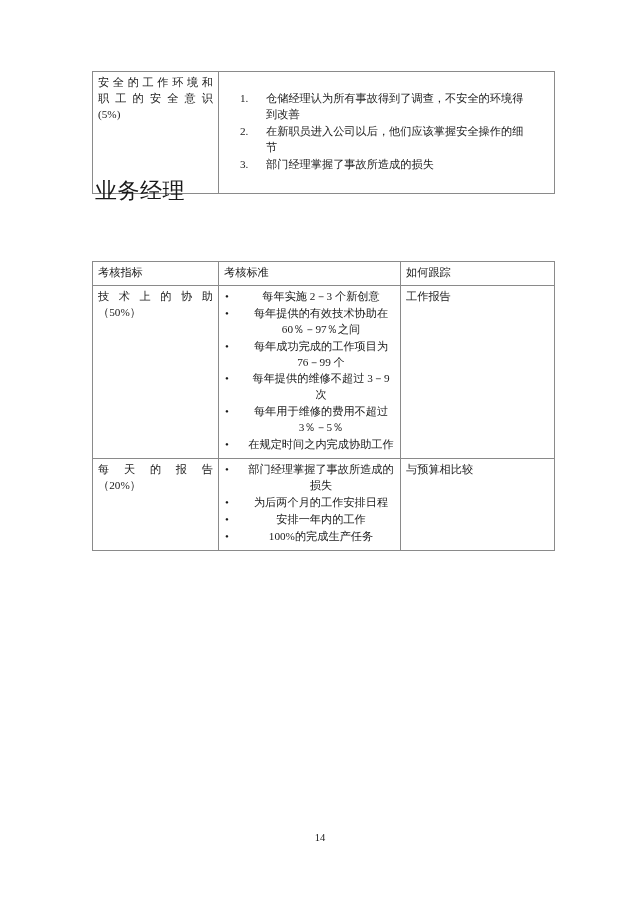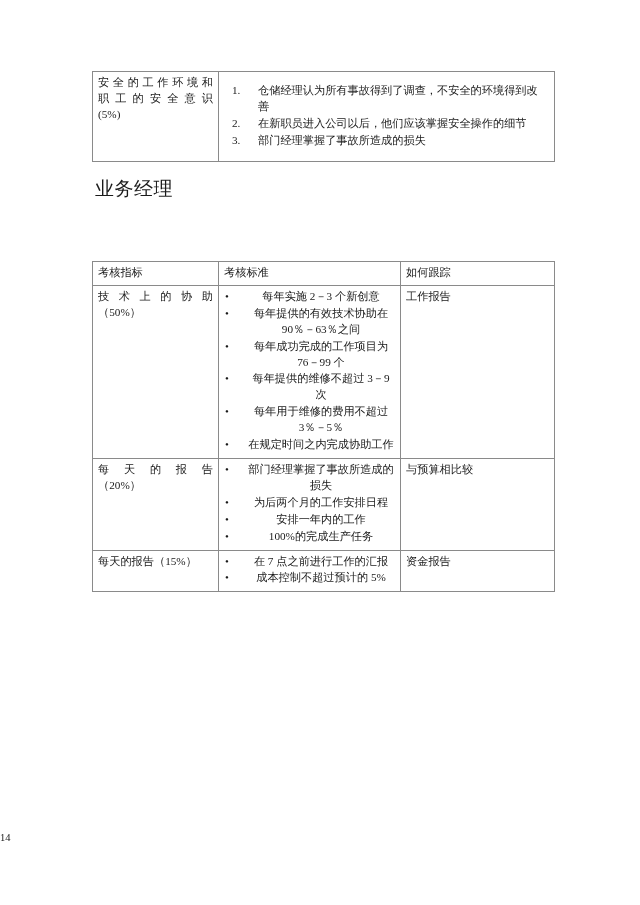--- a/index.html
+++ b/index.html
@@ -59,21 +59,21 @@
   }
   #main-table col.m1 { width: 126px; }
   #main-table col.m2 { width: 182px; }
   #main-table col.m3 { width: 154px; }
 
   
   .section-heading {
     position: absolute;
     left: 95px;
     top: 177px;
-    font-size: 19px;
+    font-size: 22px;
     line-height: 1.3;
     letter-spacing: 0.5px;
     color: #1a1a1a;
     white-space: nowrap;
   }
 
   
   .just-cell {
     text-align: justify;
     text-align-last: justify;
@@ -81,21 +81,21 @@
   }
   .just-cell .tight {
     text-align: left;
     text-align-last: left;
   }
 
   .plain-cell { text-align: left; }
 
   
   ol.num-list {
-    margin: 8px;
+    margin: 16px;
     padding: 0;
     list-style: none;
     counter-reset: numitem;
   }
   ol.num-list > li {
     counter-increment: numitem;
     position: relative;
     padding-left: 26px;
     margin: 0 0 1px 0;
   }
@@ -128,21 +128,21 @@
     font-size: 11px;
     line-height: 1.55;
   }
 
   
   .page-number {
     position: absolute;
     left: 0;
     top: 832px;
     width: 640px;
-    text-align: left;
+    text-align: center;
     font-size: 10.5px;
     color: #1a1a1a;
   }
 </style>
 </head>
 <body>
 
 <div class="page">
 
   <table class="doc-table" id="top-table">
@@ -186,21 +186,21 @@
     <tbody>
 
       <tr>
         <td class="just-cell">
           <div>技术上的协助</div>
           <div class="tight">（50%）</div>
         </td>
         <td class="plain-cell">
           <ul class="bul-list">
             <li>每年实施 2－3 个新创意</li>
-            <li>每年提供的有效技术协助在 90％－63％之间</li>
+            <li>每年提供的有效技术协助在 60％－97％之间</li>
             <li>每年成功完成的工作项目为 76－99 个</li>
             <li>每年提供的维修不超过 3－9 次</li>
             <li>每年用于维修的费用不超过 3％－5％</li>
             <li>在规定时间之内完成协助工作</li>
           </ul>
         </td>
         <td class="plain-cell">工作报告</td>
       </tr>
 
       <tr>
@@ -212,32 +212,20 @@
           <ul class="bul-list">
             <li>部门经理掌握了事故所造成的损失</li>
             <li>为后两个月的工作安排日程</li>
             <li>安排一年内的工作</li>
             <li>100%的完成生产任务</li>
           </ul>
         </td>
         <td class="plain-cell">与预算相比较</td>
       </tr>
 
-      <tr>
-        <td class="plain-cell">
-          <div>每天的报告（15%）</div>
-        </td>
-        <td class="plain-cell">
-          <ul class="bul-list">
-            <li>在 7 点之前进行工作的汇报</li>
-            <li>成本控制不超过预计的 5%</li>
-          </ul>
-        </td>
-        <td class="plain-cell">资金报告</td>
-      </tr>
 
 
     </tbody>
   </table>
 
   <div class="page-number">14</div>
 
 </div>
 
 </body></html>

